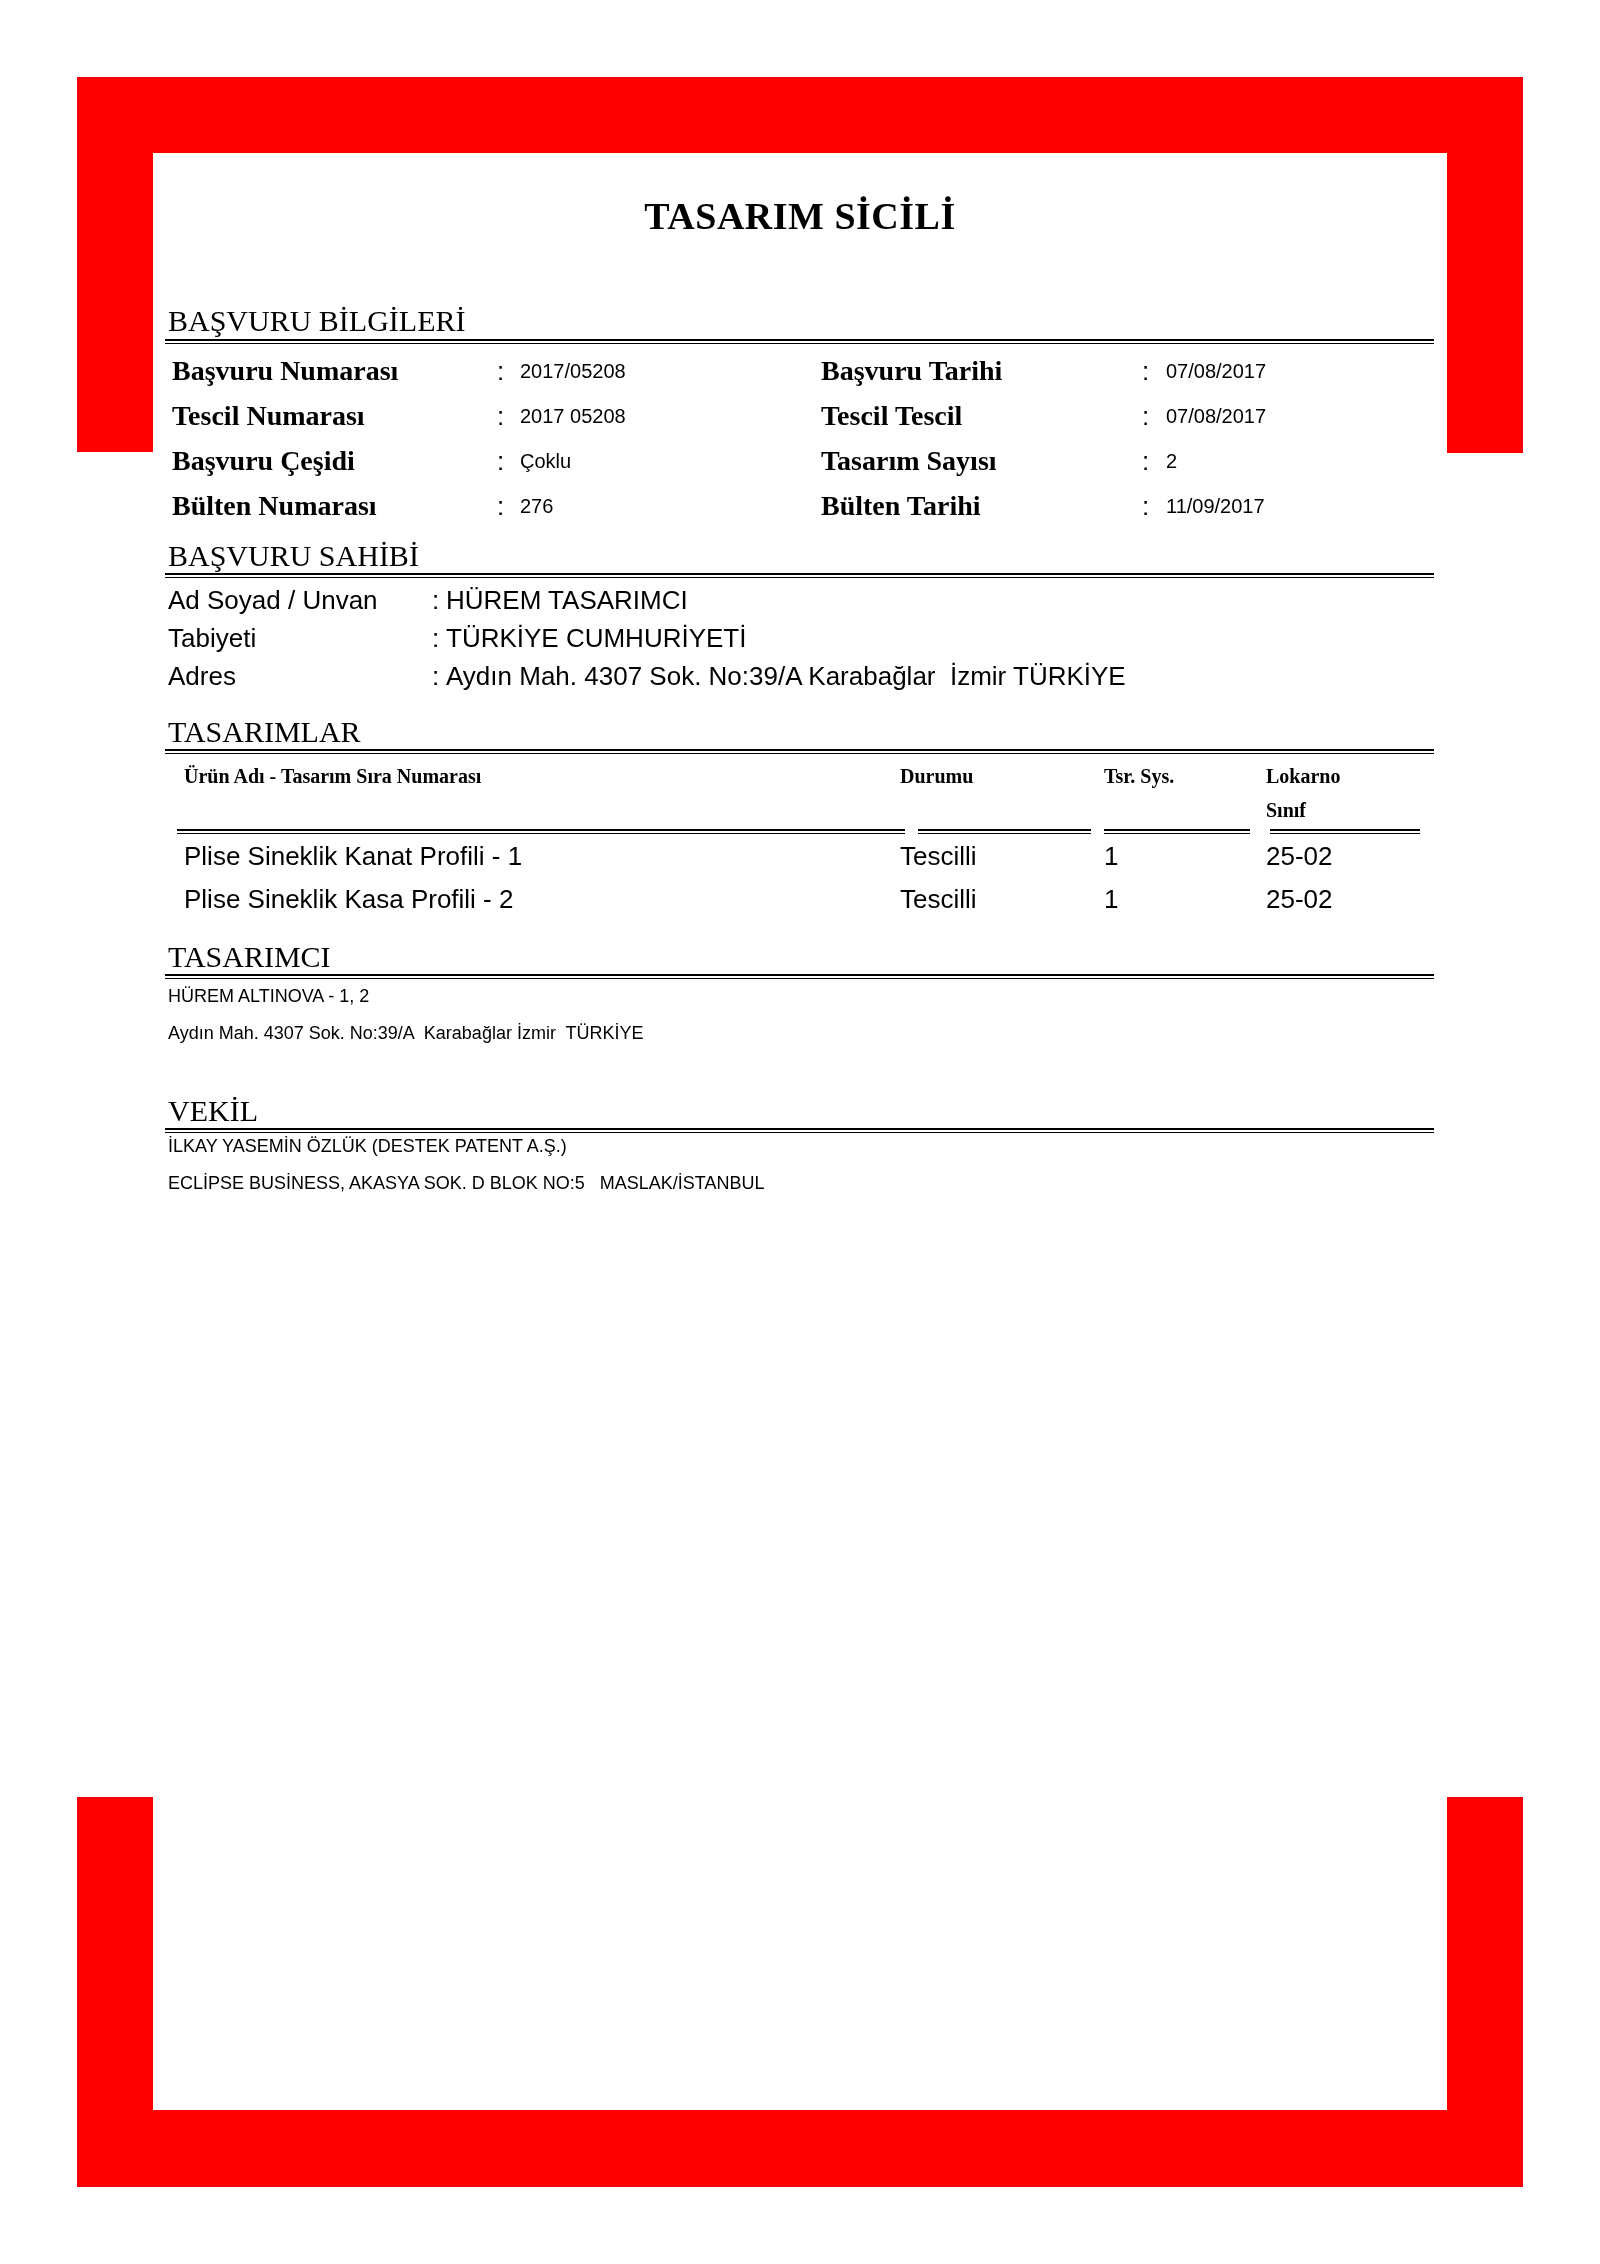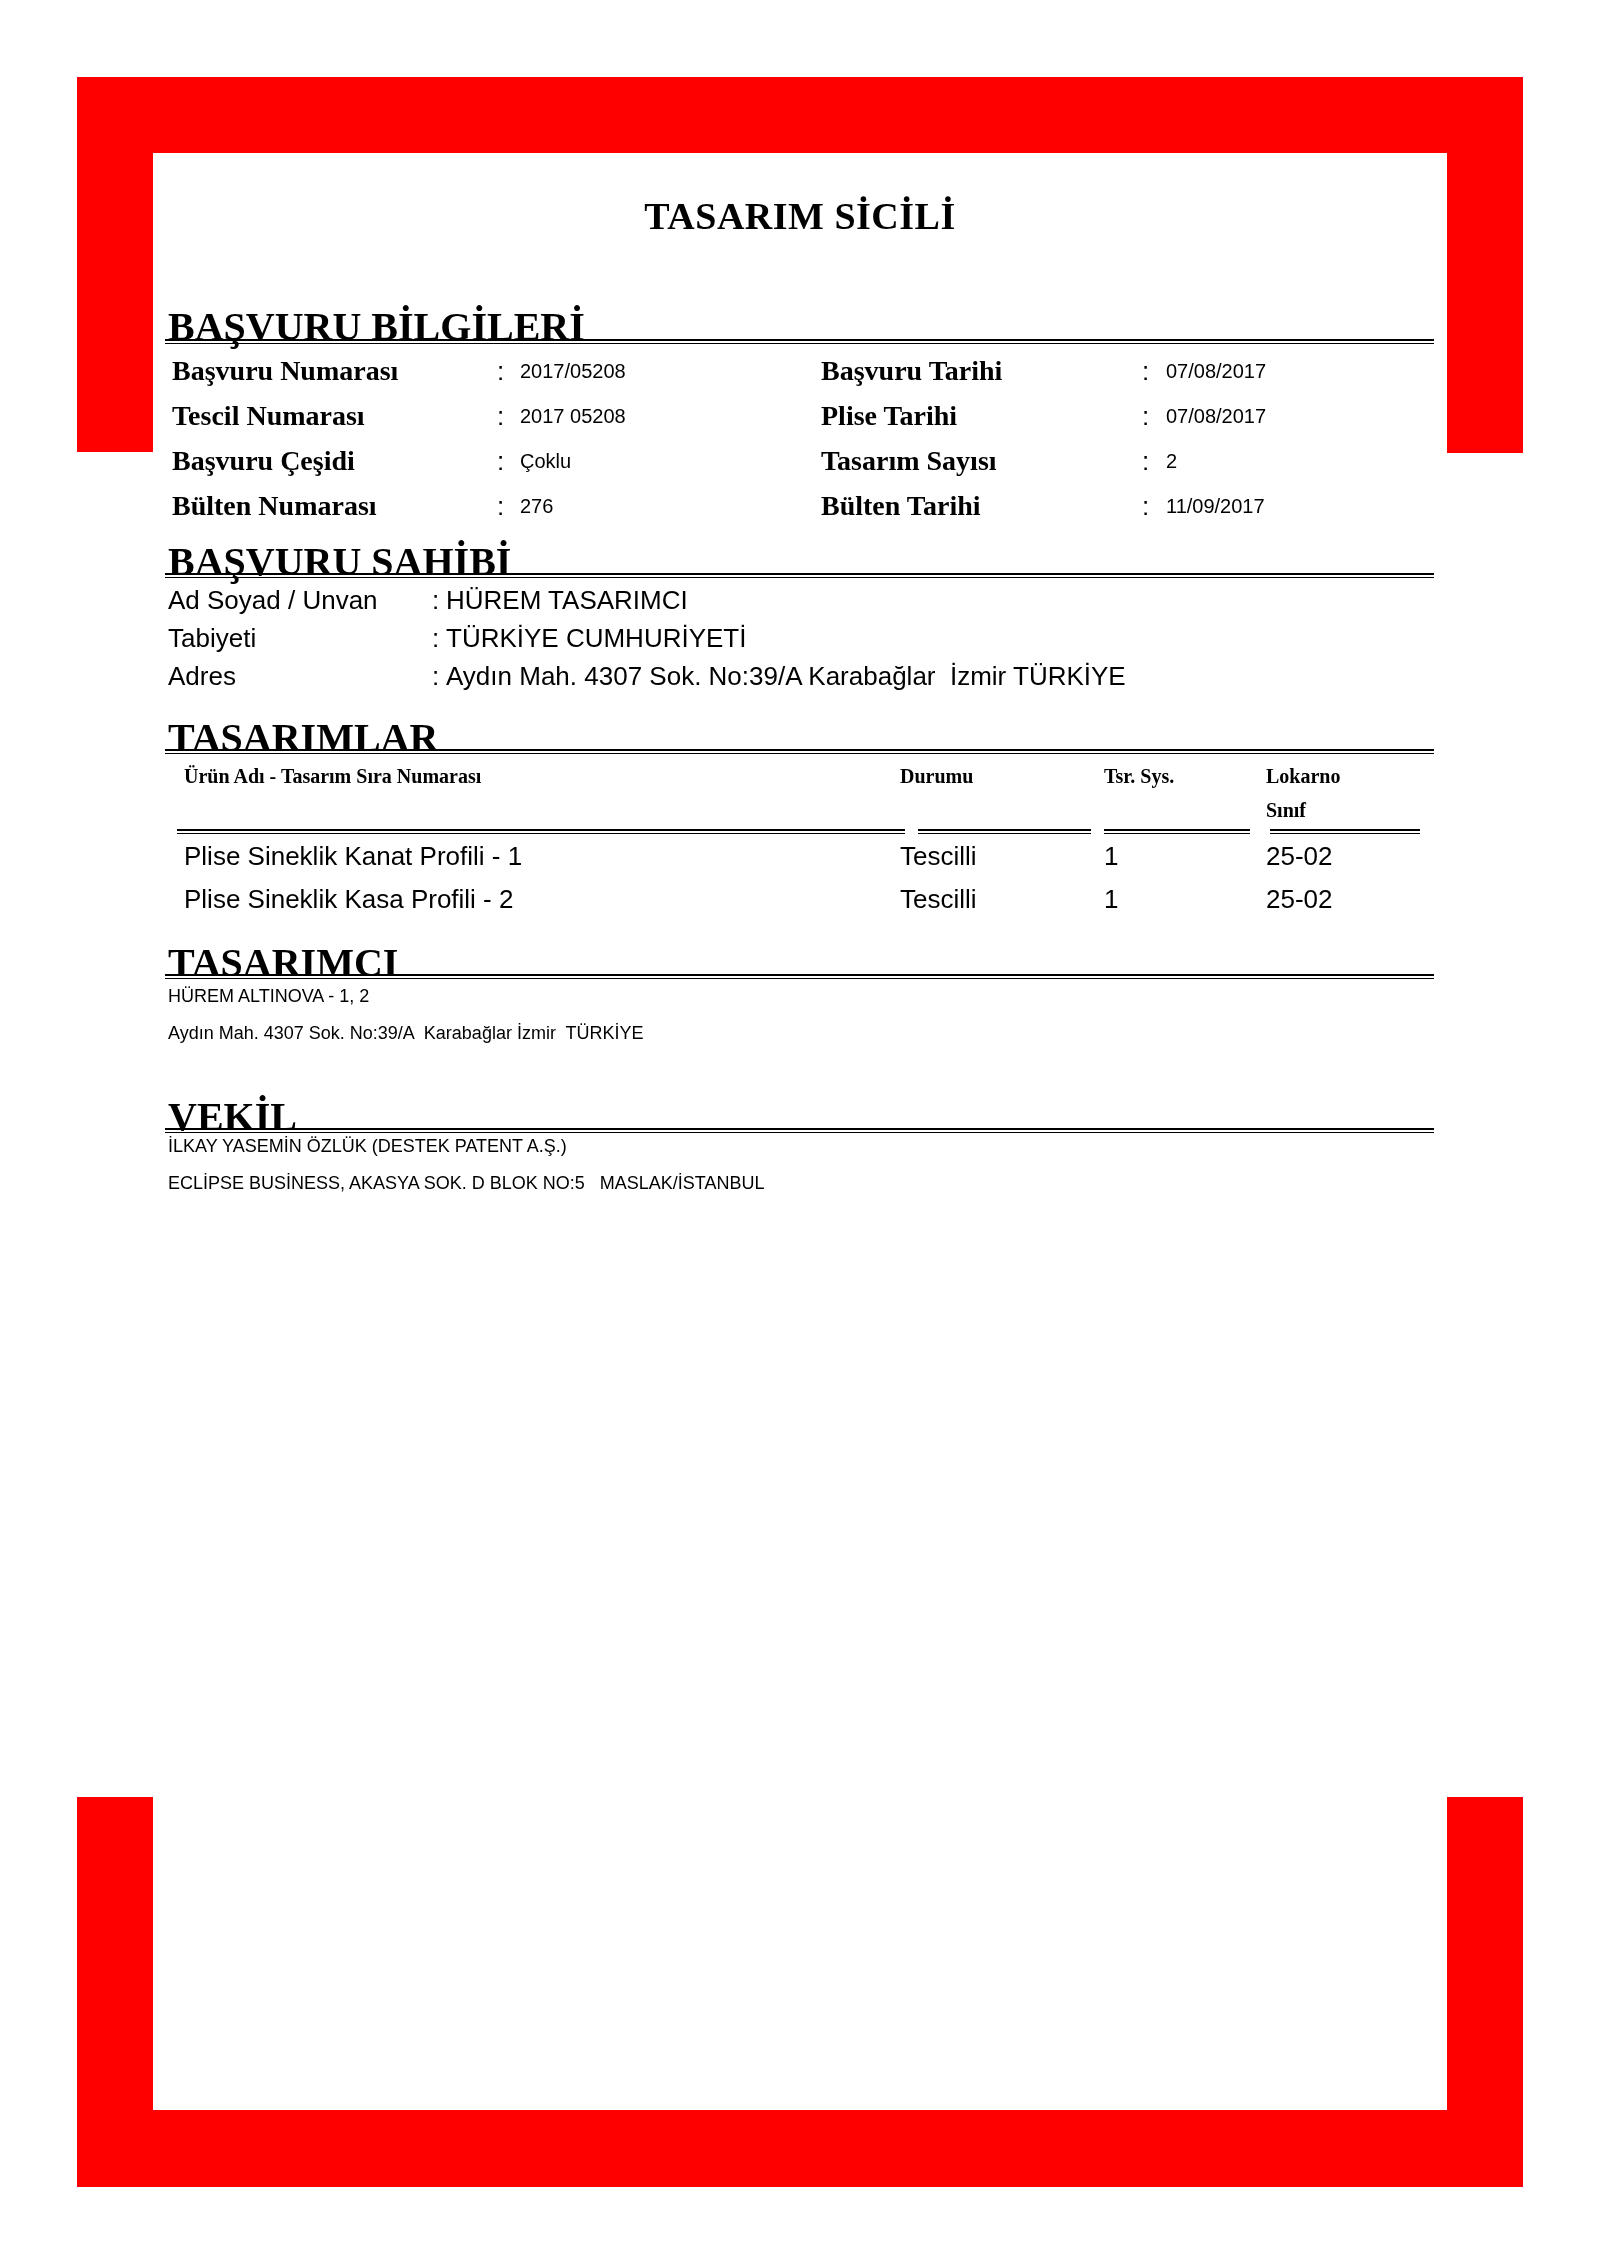--- a/index.html
+++ b/index.html
@@ -17,22 +17,22 @@
   .band-right-bottom{left:1447px;top:1797px;width:76px;height:390px;}
   .bar-bottom{left:77px;top:2110px;width:1446px;height:77px;}
 
   .title{
     position:absolute;left:153px;top:194px;width:1294px;
     text-align:center;font-family:"Liberation Serif", serif;
     font-weight:bold;font-size:38px;line-height:1.2;letter-spacing:0.5px;
   }
   .sec-head{
     position:absolute;left:168px;
-    font-family:"Liberation Serif", serif;font-weight:bold;
-    font-size:40px;line-height:1.2;white-space:pre;
+    font-family:"Liberation Serif", serif;font-weight:normal;
+    font-size:30px;line-height:1.2;white-space:pre;
   }
   .rule{
     position:absolute;left:165px;width:1269px;height:2px;
     border-top:2px solid #000;border-bottom:1px solid #000;
   }
   .seg{
     position:absolute;height:2px;
     border-top:2px solid #000;border-bottom:1px solid #000;
   }
   .info-row{position:absolute;left:0;width:1404px;height:36px;}
@@ -84,21 +84,21 @@
   <span class="c1">:</span>
   <span class="fval v1">2017/05208</span>
   <span class="flbl l2">Başvuru Tarihi</span>
   <span class="c2">:</span>
   <span class="fval v2">07/08/2017</span>
 </div>
 <div class="info-row" style="top:399px">
   <span class="flbl l1">Tescil Numarası</span>
   <span class="c1">:</span>
   <span class="fval v1">2017 05208</span>
-  <span class="flbl l2">Plise Tarihi</span>
+  <span class="flbl l2">Tescil Tescil</span>
   <span class="c2">:</span>
   <span class="fval v2">07/08/2017</span>
 </div>
 <div class="info-row" style="top:444px">
   <span class="flbl l1">Başvuru Çeşidi</span>
   <span class="c1">:</span>
   <span class="fval v1">Çoklu</span>
   <span class="flbl l2">Tasarım Sayısı</span>
   <span class="c2">:</span>
   <span class="fval v2">2</span>

